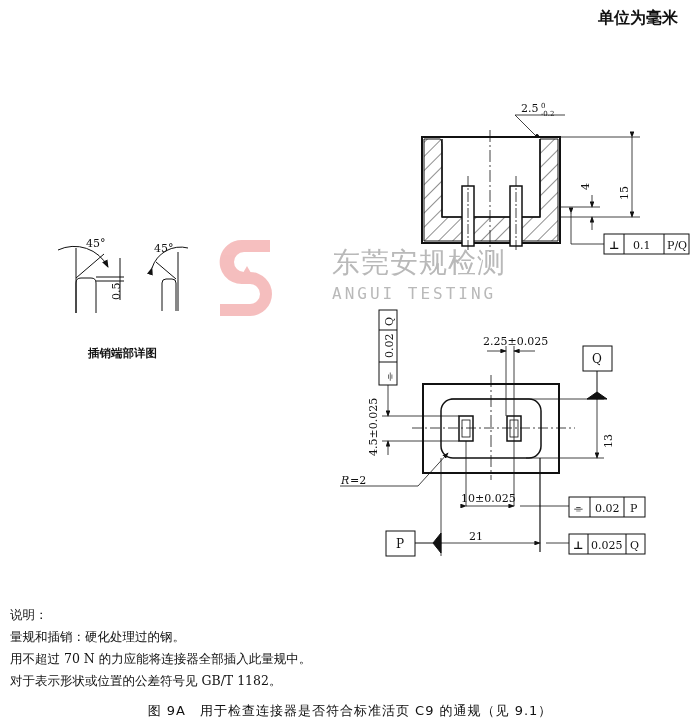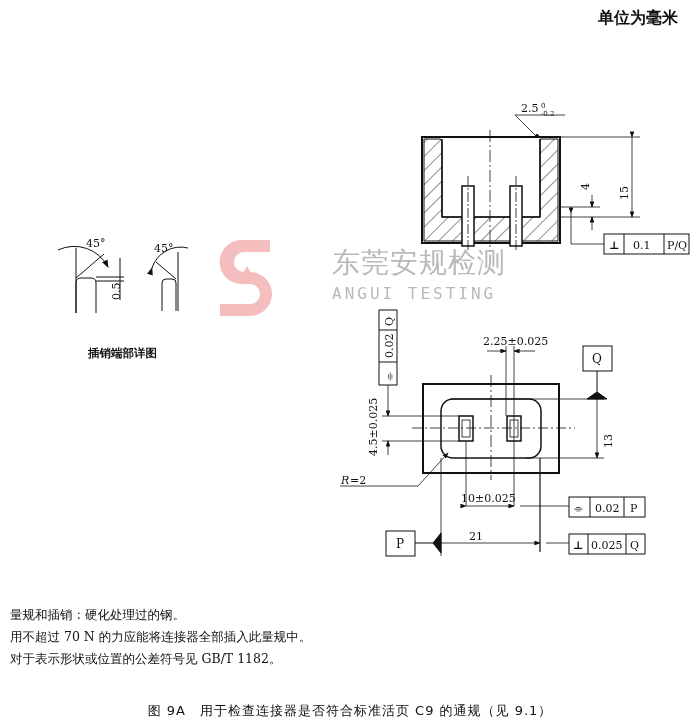--- a/index.html
+++ b/index.html
@@ -161,18 +161,19 @@
       <text x="630" y="549">Q</text>
     <text x="396" y="548" font-size="12">P</text>
   </g>
 </svg>
 
 <div class="abs wm-cn">东莞安规检测</div>
 <div class="abs wm-en">ANGUI TESTING</div>
 <div class="abs detail-cap">插销端部详图</div>
 
 <div class="abs notes">
+  <div>说明：</div>
   <div>量规和插销：硬化处理过的钢。</div>
   <div>用不超过 70 N 的力应能将连接器全部插入此量规中。</div>
   <div>对于表示形状或位置的公差符号见 GB/T 1182。</div>
 </div>
 
 <div class="abs caption">图 9A　用于检查连接器是否符合标准活页 C9 的通规（见 9.1）</div>
 
 </body></html>

